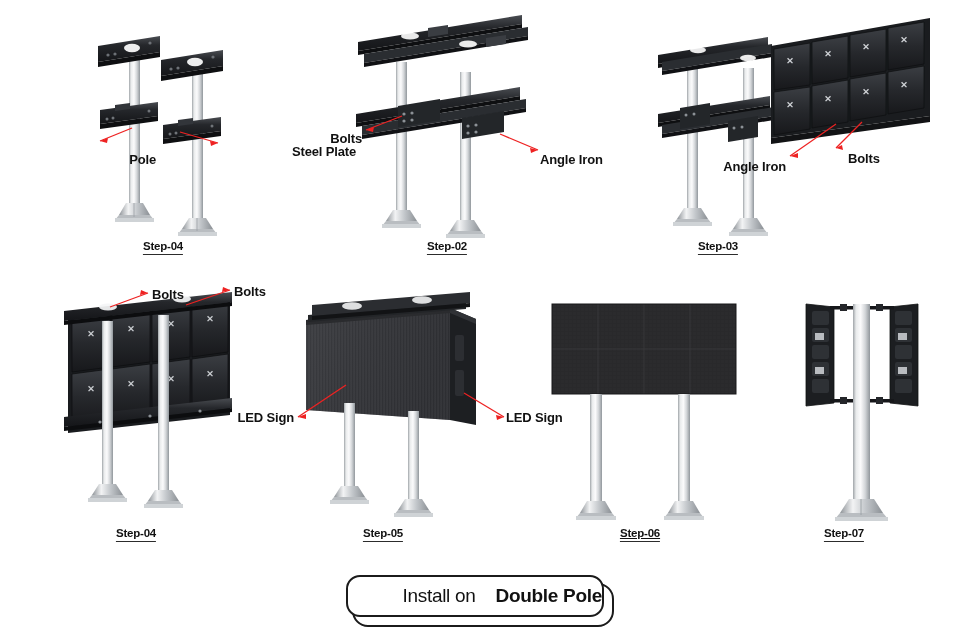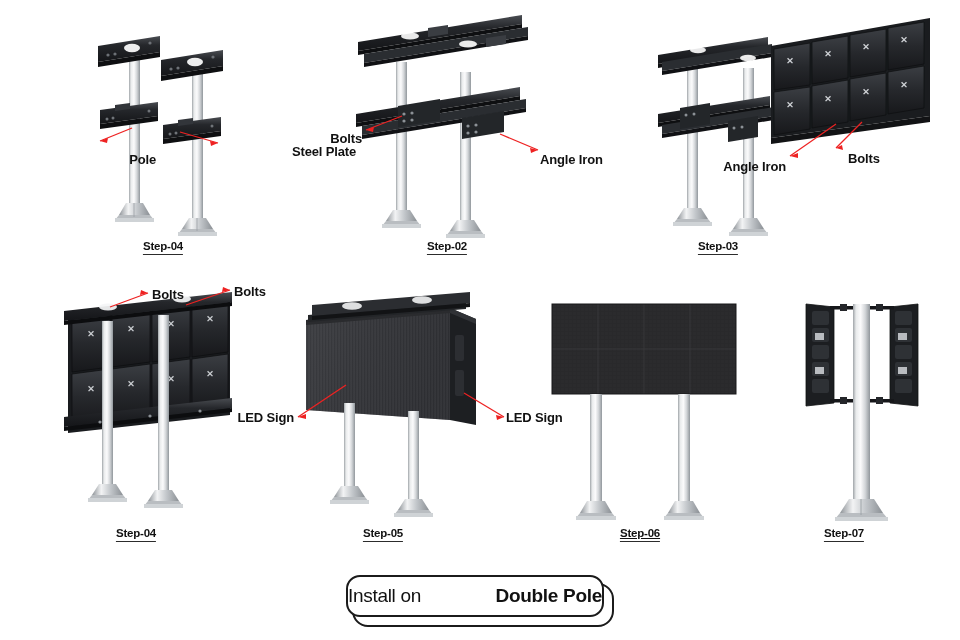--- a/index.html
+++ b/index.html
@@ -61,21 +61,21 @@
   }
   .banner-main {
     position: absolute;
     left: 0; top: 0;
     width: 258px; height: 42px;
     border: 2.2px solid #1b1b1b;
     border-radius: 14px;
     background: #ffffff;
     display: flex;
     align-items: center;
-    justify-content: space-between;
+    justify-content: flex-end;
     gap: 5px;
   }
   .banner-main .t1 { font-size: 19px; font-weight: normal; color: #111; letter-spacing: -0.3px; }
   .banner-main .t2 { font-size: 19px; font-weight: bold;   color: #111; letter-spacing: -0.3px; margin-left: 15px; }
 </style>
 </head>
 <body>
 
 <div id="page">
 

